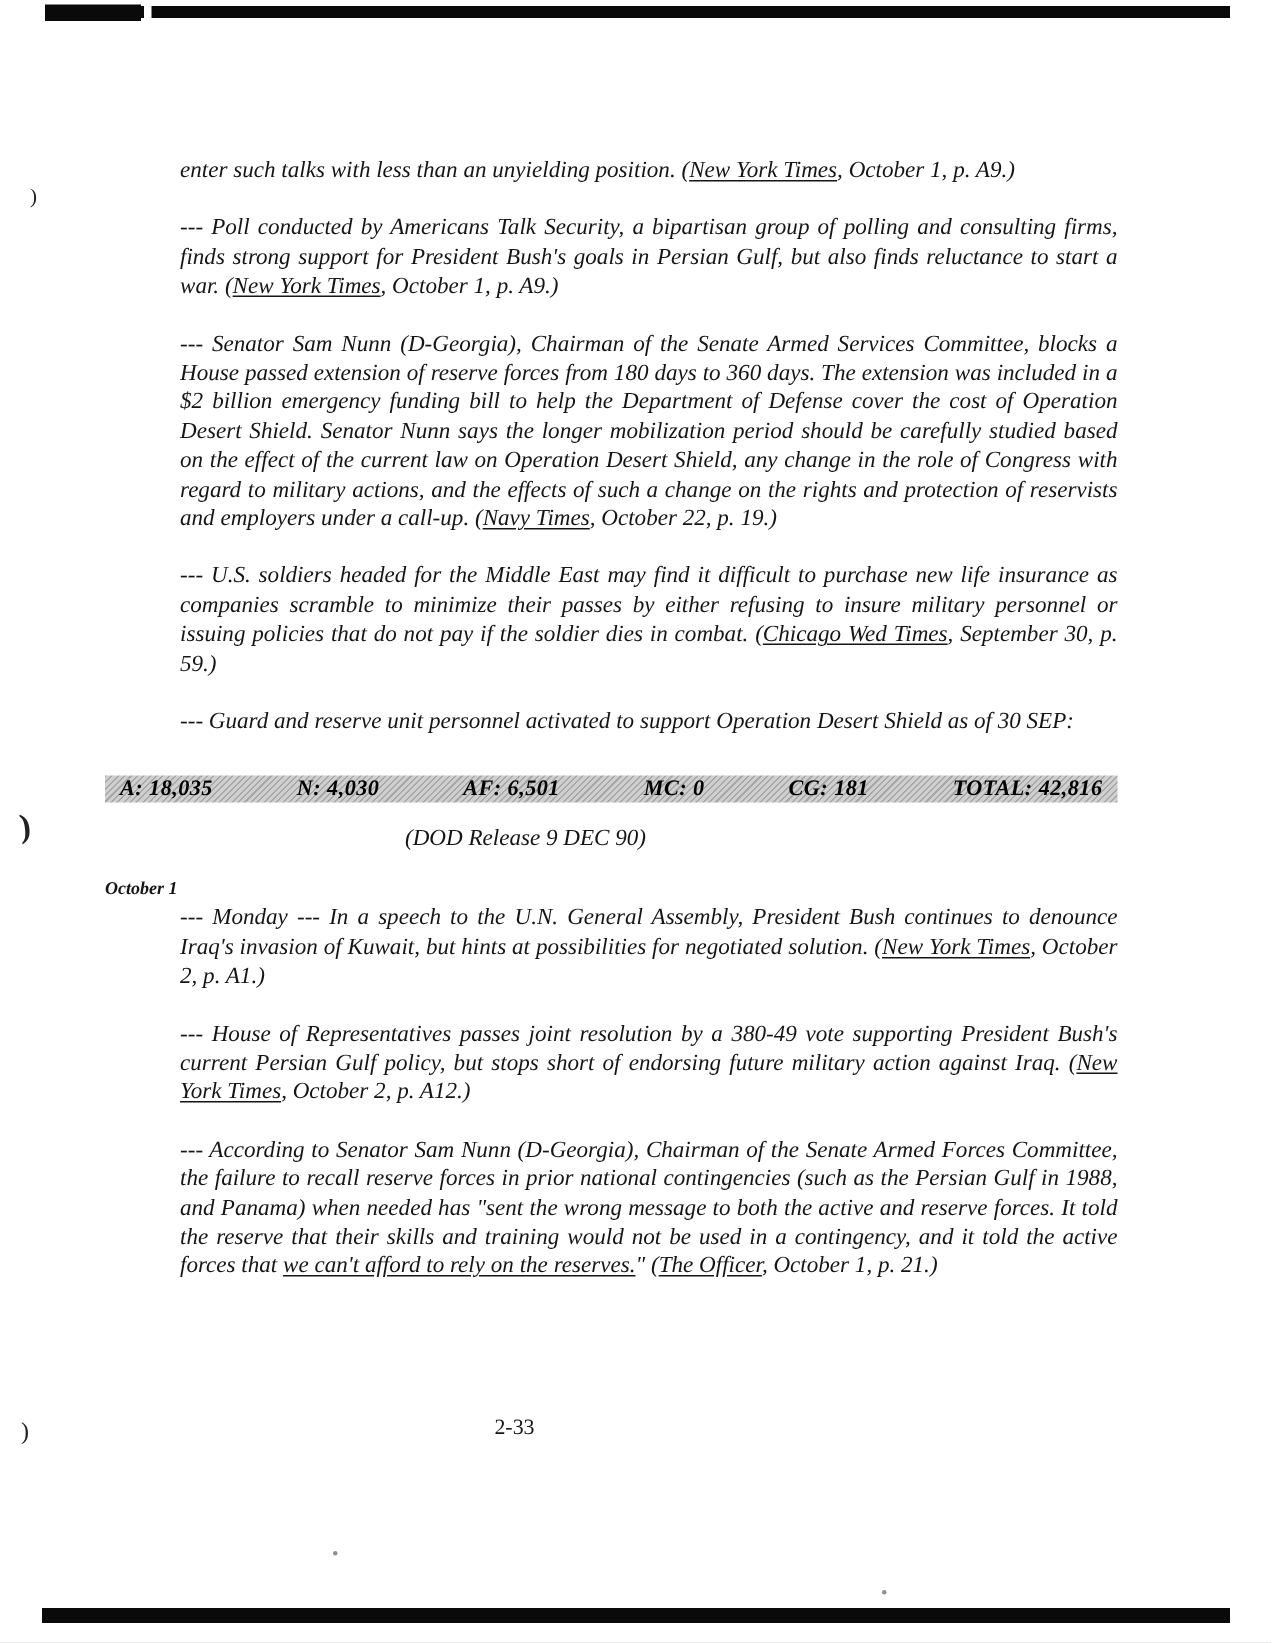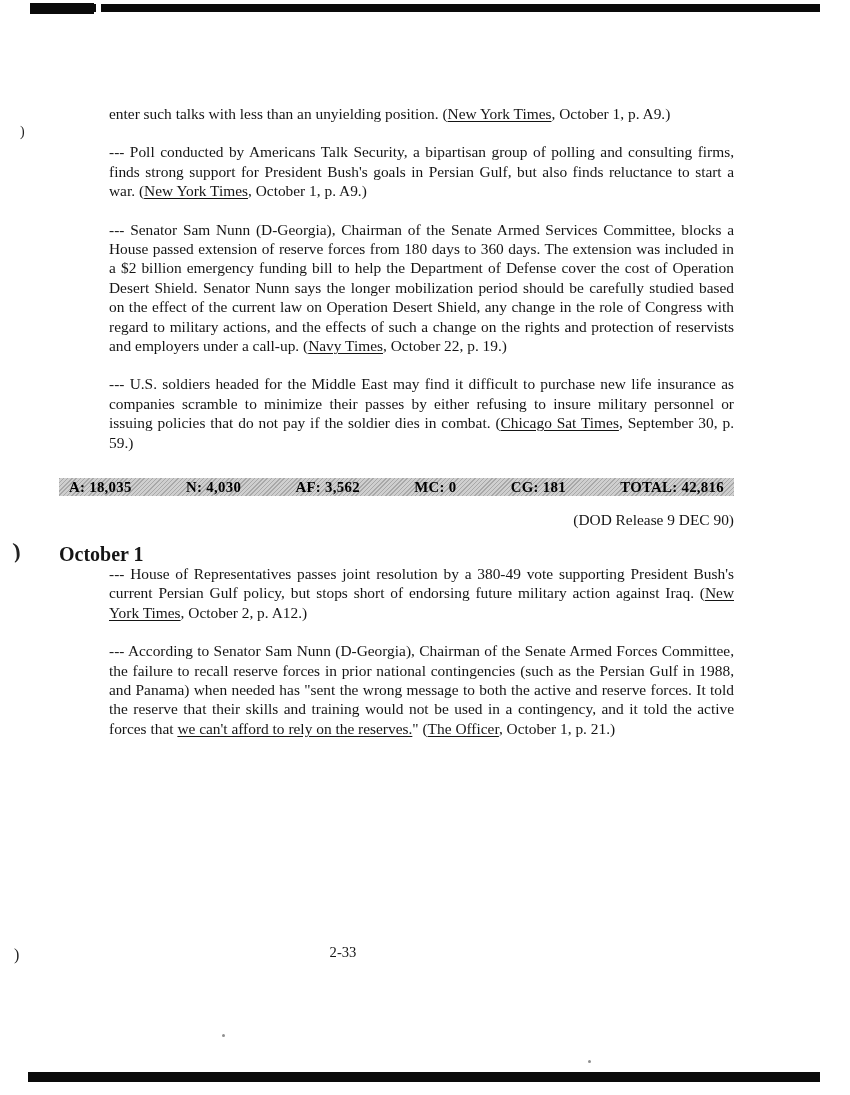--- a/index.html
+++ b/index.html
@@ -37,37 +37,37 @@
   }
   .mark1 { left: 20px; top: 124px; font-size: 14px; }
   .mark2 { left: 13px; top: 538px; font-size: 22px; font-weight: bold; transform: rotate(-6deg); }
   .mark3 { left: 14px; top: 946px; font-size: 16px; }
   .speck { position: absolute; width: 3px; height: 3px; border-radius: 50%; background: #8f8f8f; }
   .speck1 { left: 222px; top: 1034px; }
   .speck2 { left: 588px; top: 1060px; }
 
   
   .content {
-    position: absolute; left: 109px; top: 104px; width: 625px;
-    font-size: 15.4px; line-height: 19.4px; text-align: justify;
+    position: absolute; left: 120px; top: 104px; width: 625px;
+    font-size: 15.4px; line-height: 19.4px; text-align: justify; font-style: italic;
   }
   .para { margin: 0 0 19px 0; }
   .u { text-decoration: underline; text-underline-offset: 2px; }
 
   .stats-bar {
     display: flex; justify-content: space-between; align-items: flex-end;
     margin: 26px 0 0 -50px; width: 675px; height: 18px; padding: 0 10px;
     font-weight: bold; font-size: 14.8px; line-height: 18px; color: #000;
     background: repeating-linear-gradient(135deg, #a8a8a8 0 1px, #cfcfcf 1px 3px);
     letter-spacing: 0.3px;
   }
-  .dod-line { margin-top: 14px; padding-left: 150px; text-align: right; }
+  .dod-line { margin-top: 14px; padding-left: 150px; text-align: left; }
 
   .date-heading {
-    margin: 15px 0 0 -50px; font-size: 20px; font-weight: bold; line-height: 19.4px;
+    margin: 15px 0 0 -50px; font-size: 12px; font-weight: bold; line-height: 19.4px;
   }
 
   .page-number {
     position: absolute; left: 0; top: 944px; width: 744px; padding-right: 58px;
     text-align: center; font-size: 14.6px;
   }
 </style>
 </head>
 <body>
 
@@ -80,36 +80,38 @@
   <div class="margin-mark mark3">)</div>
 
   <div class="content">
 
     <p class="para"><span>enter such talks with less than an unyielding position. (</span><span class="u">New York Times</span><span>, October 1, p. A9.)</span></p>
 
     <p class="para"><span>--- Poll conducted by Americans Talk Security, a bipartisan group of polling and consulting firms, finds strong support for President Bush's goals in Persian Gulf, but also finds reluctance to start a war. (</span><span class="u">New York Times</span><span>, October 1, p. A9.)</span></p>
 
     <p class="para"><span>--- Senator Sam Nunn (D-Georgia), Chairman of the Senate Armed Services Committee, blocks a House passed extension of reserve forces from 180 days to 360 days. The extension was included in a $2 billion emergency funding bill to help the Department of Defense cover the cost of Operation Desert Shield. Senator Nunn says the longer mobilization period should be carefully studied based on the effect of the current law on Operation Desert Shield, any change in the role of Congress with regard to military actions, and the effects of such a change on the rights and protection of reservists and employers under a call-up. (</span><span class="u">Navy Times</span><span>, October 22, p. 19.)</span></p>
 
-    <p class="para"><span>--- U.S. soldiers headed for the Middle East may find it difficult to purchase new life insurance as companies scramble to minimize their passes by either refusing to insure military personnel or issuing policies that do not pay if the soldier dies in combat. (</span><span class="u">Chicago Sat Times</span><span>, September 30, p. 59.)</span></p>
+    <p class="para"><span>--- U.S. soldiers headed for the Middle East may find it difficult to purchase new life insurance as companies scramble to minimize their passes by either refusing to insure military personnel or issuing policies that do not pay if the soldier dies in combat. (</span><span class="u">Chicago Wed Times</span><span>, September 30, p. 59.)</span></p>
 
+    <p class="para"><span>--- Guard and reserve unit personnel activated to support Operation Desert Shield as of 30 SEP:</span></p>
 
     <div class="stats-bar">
       <span class="stat">A: 18,035</span>
       <span class="stat">N: 4,030</span>
-      <span class="stat">AF: 3,562</span>
+      <span class="stat">AF: 6,501</span>
       <span class="stat">MC: 0</span>
       <span class="stat">CG: 181</span>
       <span class="stat">TOTAL: 42,816</span>
     </div>
 
     <div class="dod-line">(DOD Release 9 DEC 90)</div>
 
     <h2 class="date-heading">October 1</h2>
 
+    <p class="para"><span>--- Monday --- In a speech to the U.N. General Assembly, President Bush continues to denounce Iraq's invasion of Kuwait, but hints at possibilities for negotiated solution. (</span><span class="u">New York Times</span><span>, October 2, p. A1.)</span></p>
 
     <p class="para"><span>--- House of Representatives passes joint resolution by a 380-49 vote supporting President Bush's current Persian Gulf policy, but stops short of endorsing future military action against Iraq. (</span><span class="u">New York Times</span><span>, October 2, p. A12.)</span></p>
 
     <p class="para"><span>--- According to Senator Sam Nunn (D-Georgia), Chairman of the Senate Armed Forces Committee, the failure to recall reserve forces in prior national contingencies (such as the Persian Gulf in 1988, and Panama) when needed has "sent the wrong message to both the active and reserve forces. It told the reserve that their skills and training would not be used in a contingency, and it told the active forces that </span><span class="u">we can't afford to rely on the reserves.</span><span>" (</span><span class="u">The Officer</span><span>, October 1, p. 21.)</span></p>
 
   </div>
 
   <div class="page-number">2-33</div>
 
   <div class="speck speck1"></div>

